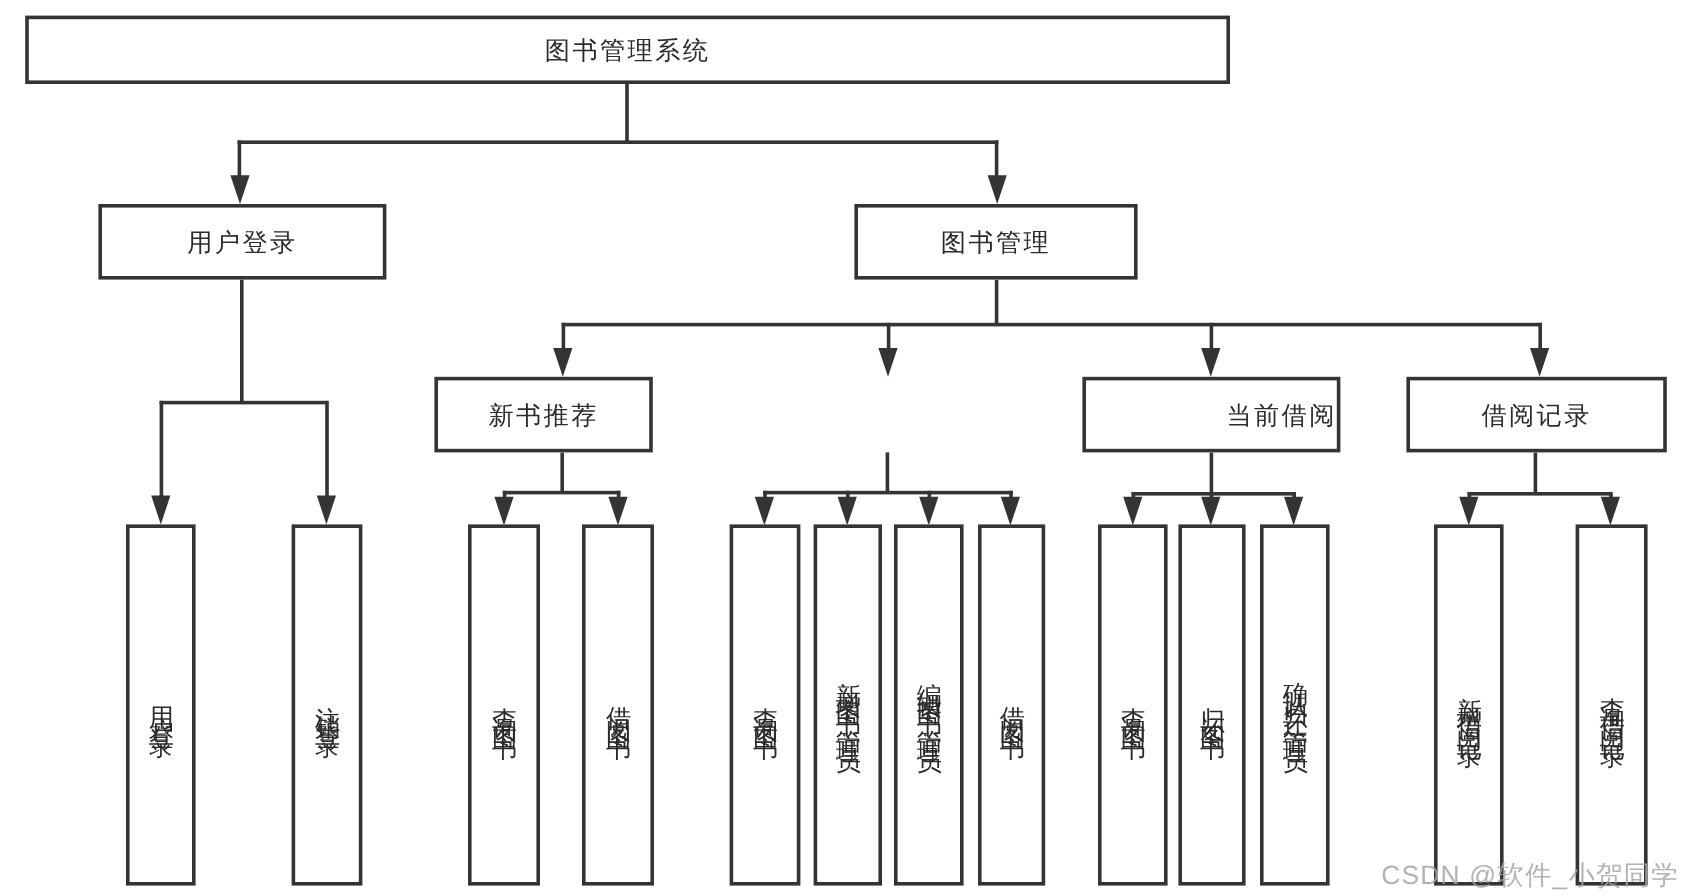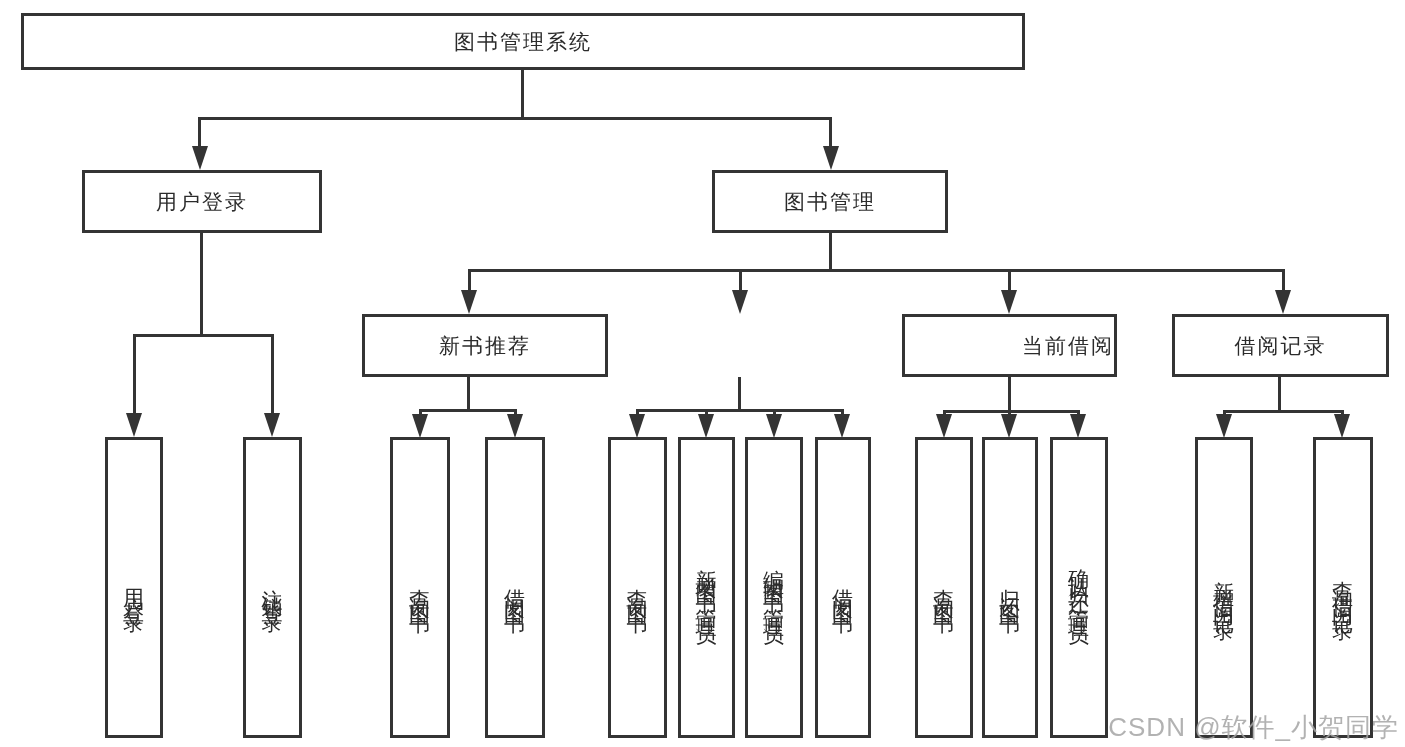--- a/index.html
+++ b/index.html
@@ -35,21 +35,21 @@
   .hline{position:absolute;height:3px;background:#343434;z-index:1;}
   .arrow{
     position:absolute;width:0;height:0;z-index:1;
     border-left:8px solid transparent;
     border-right:8px solid transparent;
     border-top:24px solid #343434;
   }
   .watermark{
     position:absolute;
     right:6px;bottom:2px;
-    font-size:26px;
+    font-size:22px;
     color:rgba(165,165,165,0.85);
     letter-spacing:1px;
     z-index:5;
     pointer-events:none;
   }
 </style>
 </head>
 <body>
 
 <div class="stage">
@@ -117,21 +117,21 @@
     <span>图书管理系统</span>
   </div>
 
   <div class="box" style="left:82px;top:170px;width:240px;height:63px;">
     <span>用户登录</span>
   </div>
   <div class="box" style="left:712px;top:170px;width:236px;height:63px;">
     <span>图书管理</span>
   </div>
 
-  <div class="box" style="left:362px;top:314px;width:246px;height:63px;">
+  <div class="box" style="left:362px;top:314px;width:182px;height:63px;">
     <span>新书推荐</span>
   </div>
   <div class="box" style="left:902px;top:314px;width:215px;height:63px;justify-content:flex-end;">
     <span>当前借阅</span>
   </div>
   <div class="box" style="left:1172px;top:314px;width:217px;height:63px;">
     <span>借阅记录</span>
   </div>
 
   <div class="box leaf" style="left:105px;top:437px;width:58px;height:301px;">

